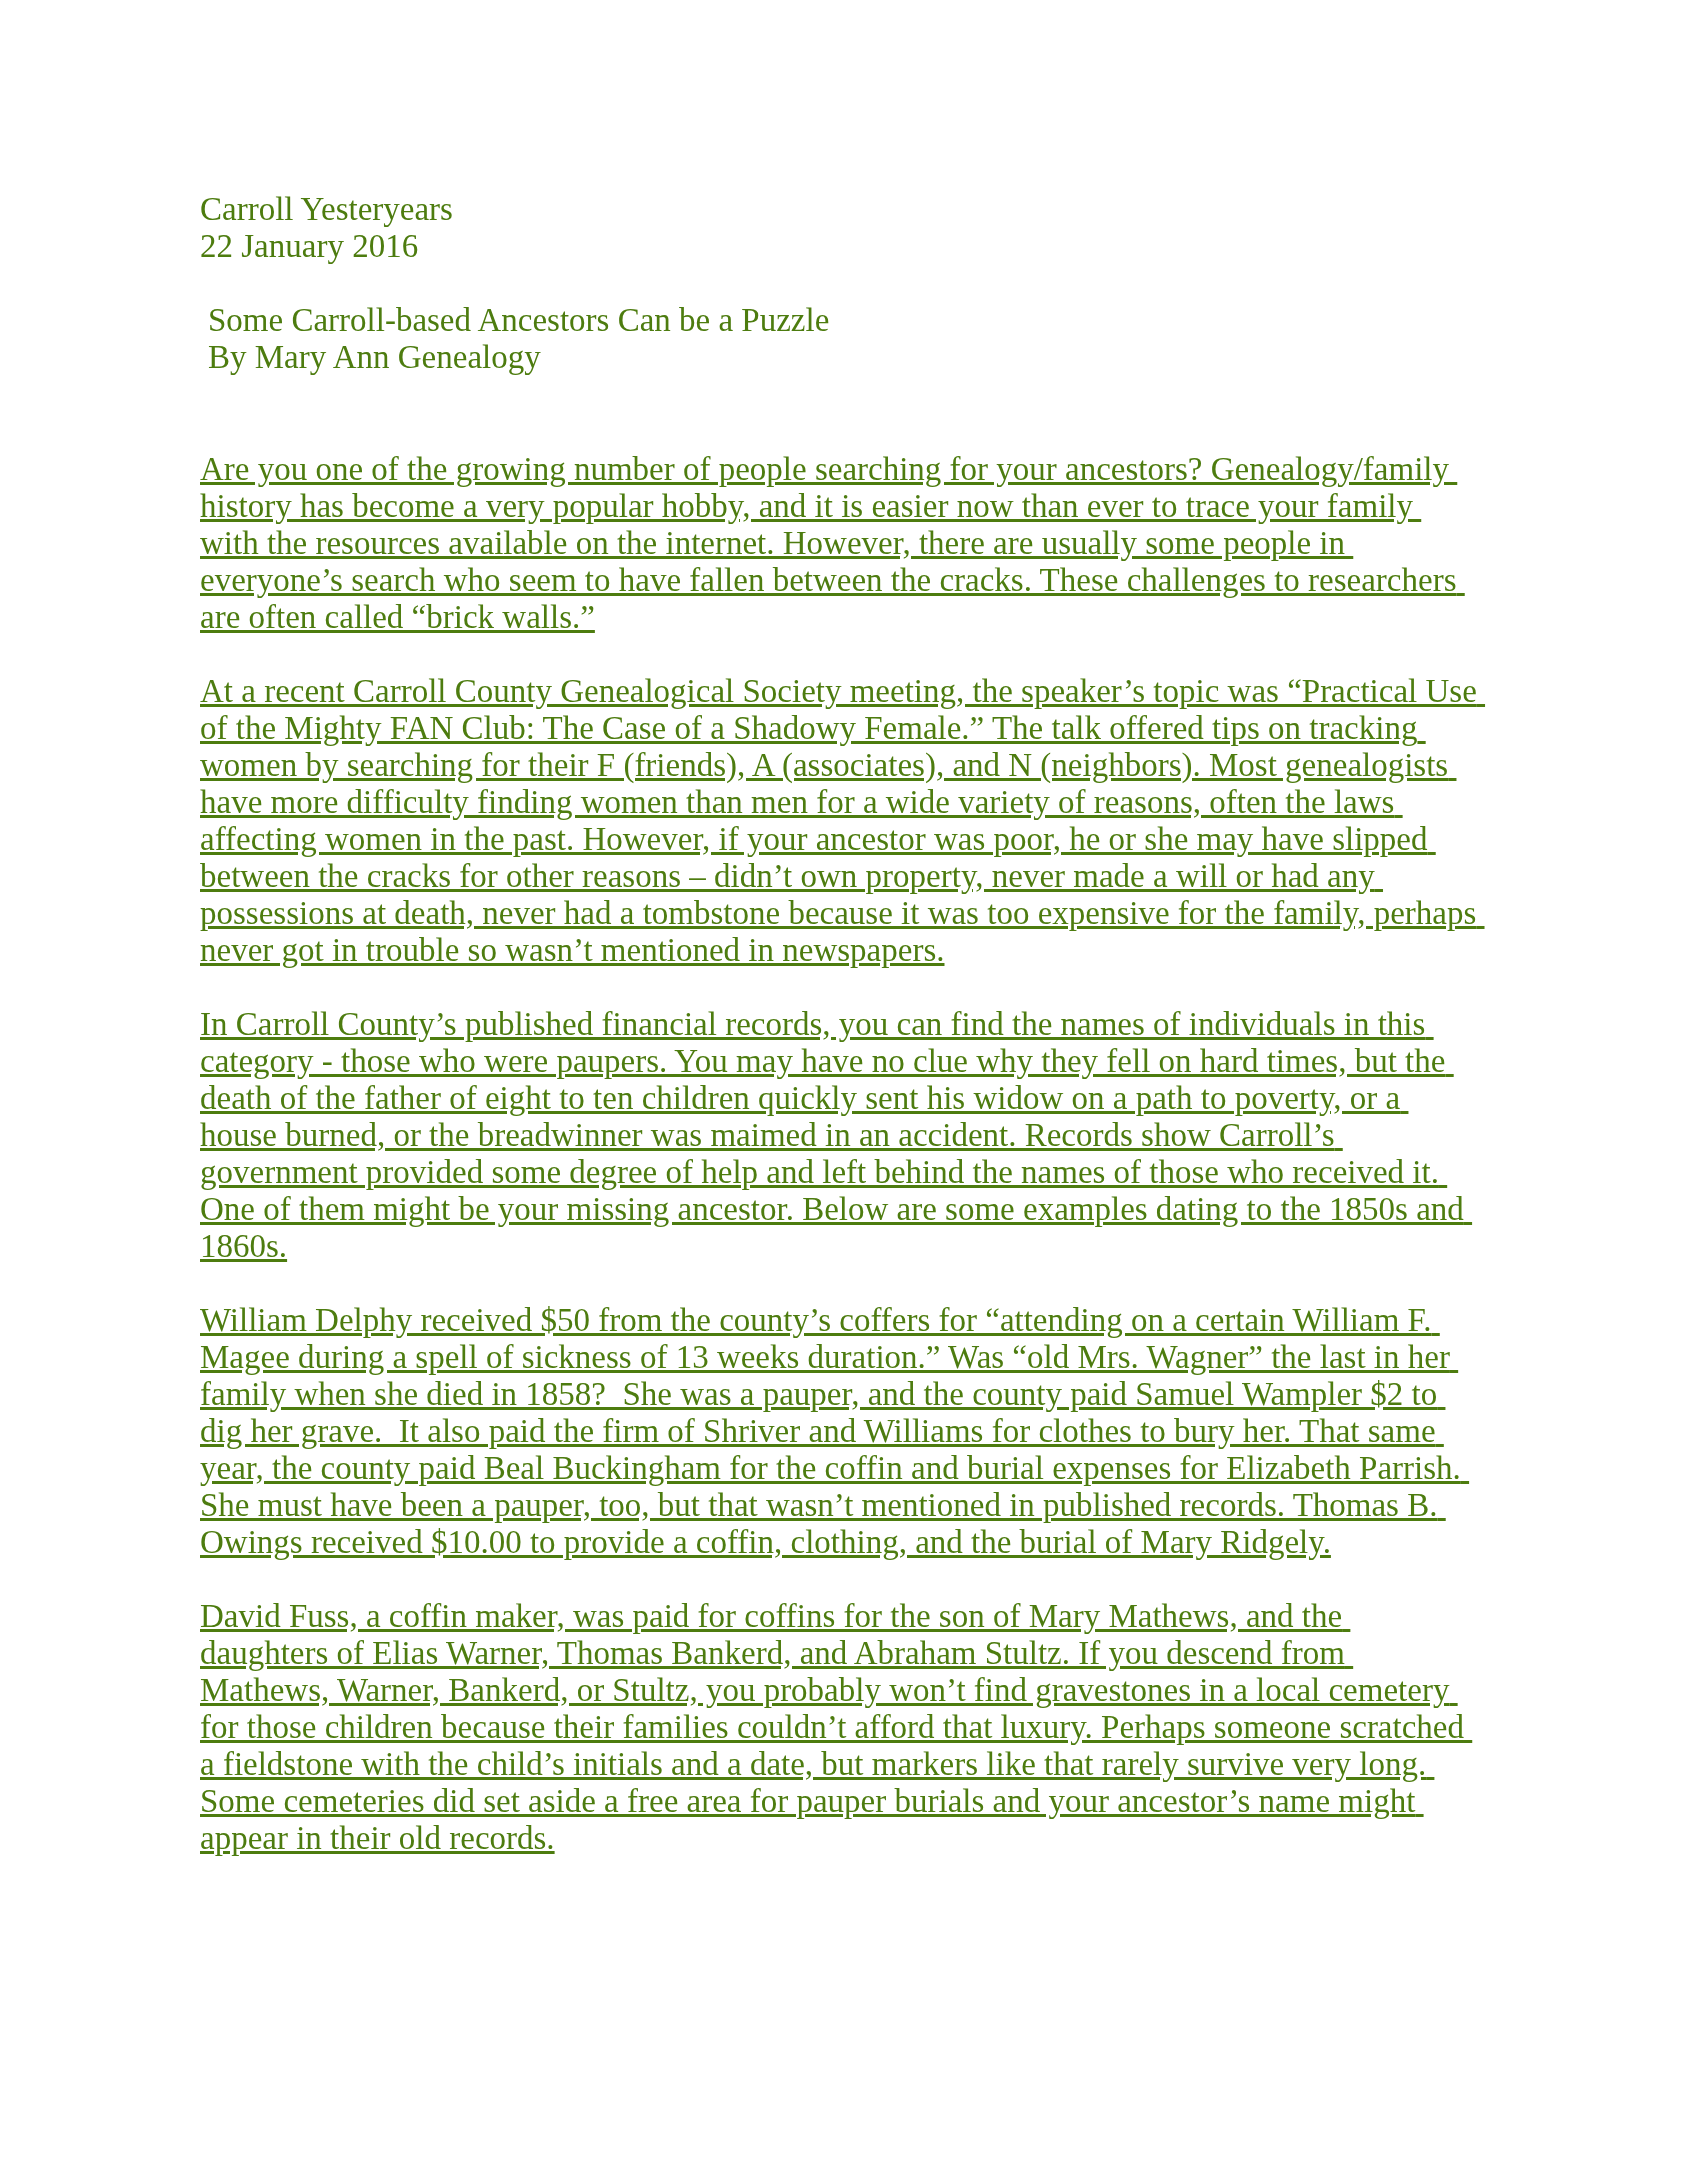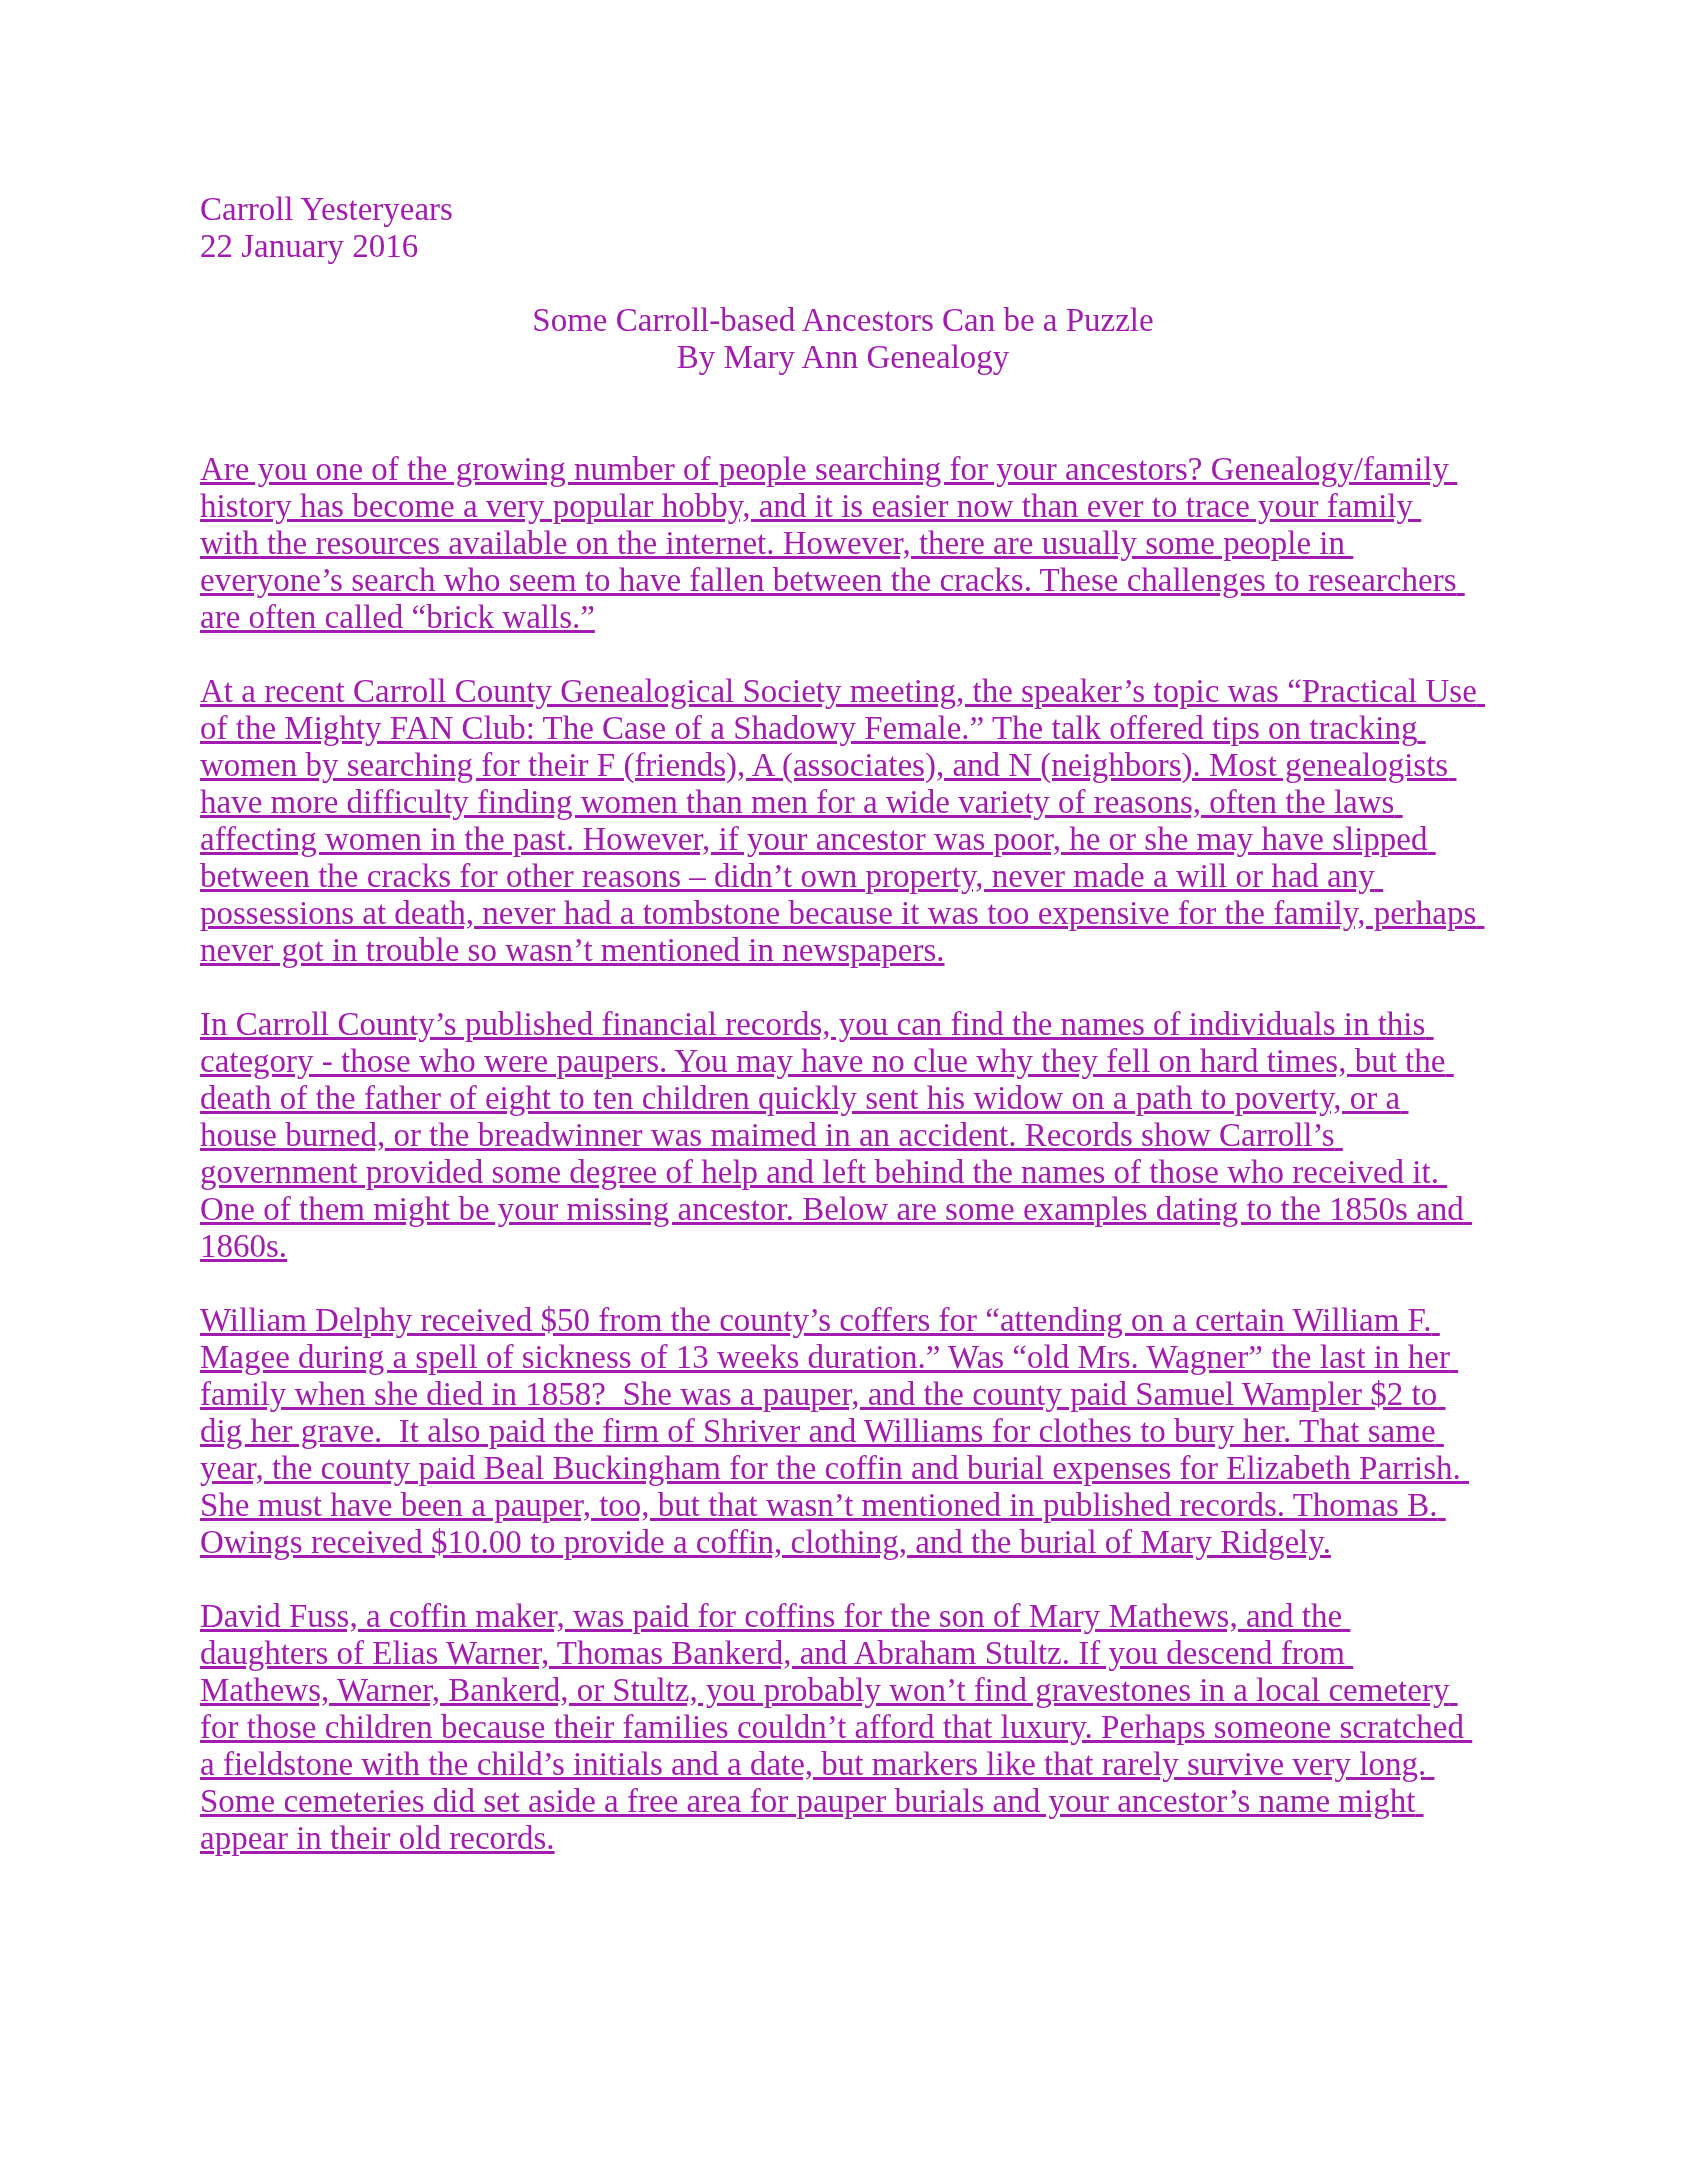--- a/index.html
+++ b/index.html
@@ -5,36 +5,35 @@
   html, body {
     margin: 0;
     padding: 0;
     background: #ffffff;
   }
   .page {
     box-sizing: border-box;
     width: 1687px;
     height: 2183px;
     background: #ffffff;
-    color: #a21caf;
+    color: #4d7c0f;
     padding: 191px 209px 0 200px;
     font-family: "Liberation Serif", "DejaVu Serif", serif;
     font-size: 33px;
     line-height: 37px;
     text-align: left;
   }
   .header-line {
     white-space: pre-wrap;
   }
   .header-group {
     margin: 0 0 37px 0;
   }
   .header-group.byline-group {
     margin: 0 0 75px 8px;
-    text-align: center;
   }
   p.body-paragraph {
     margin: 0 0 37px 0;
     white-space: pre-wrap;
     text-decoration: underline;
   }
 </style>
 </head>
 <body>
 

